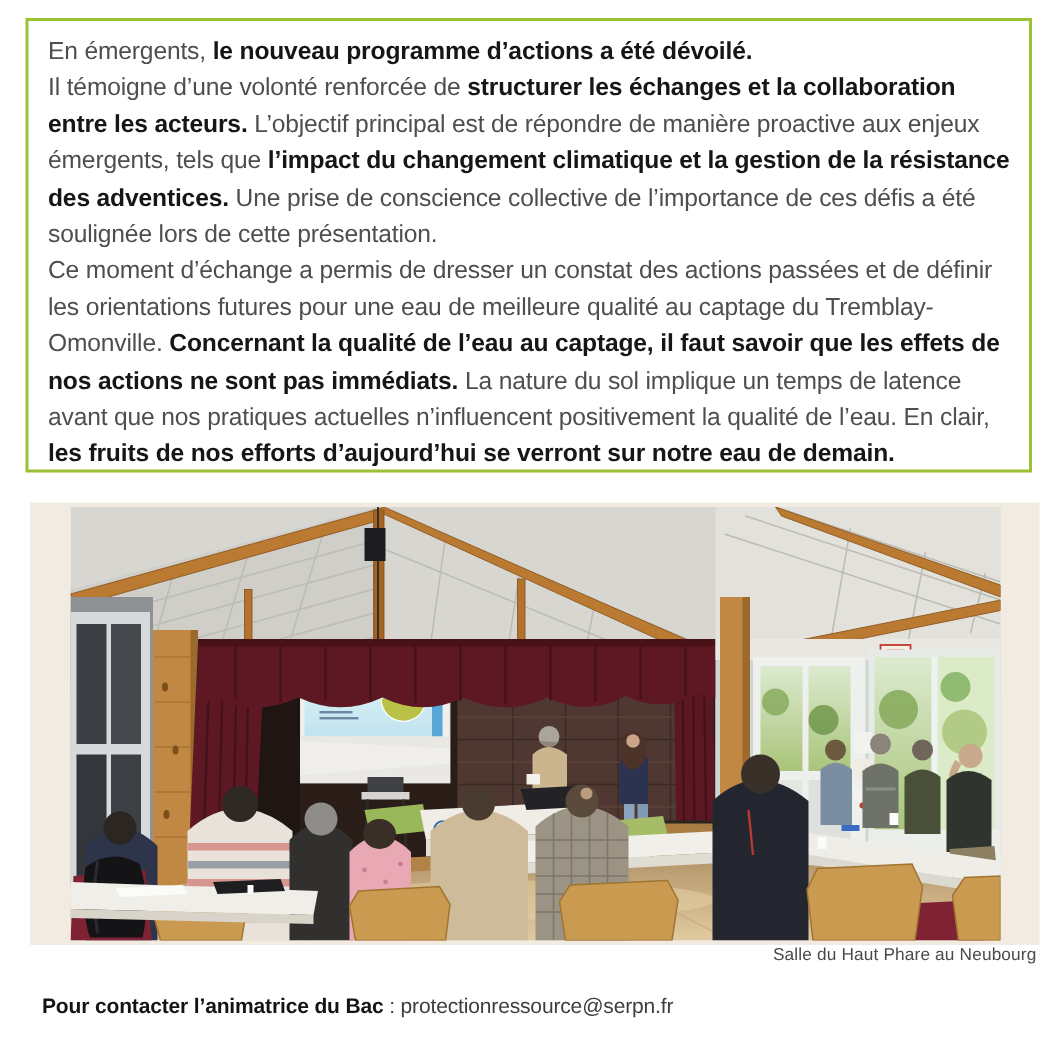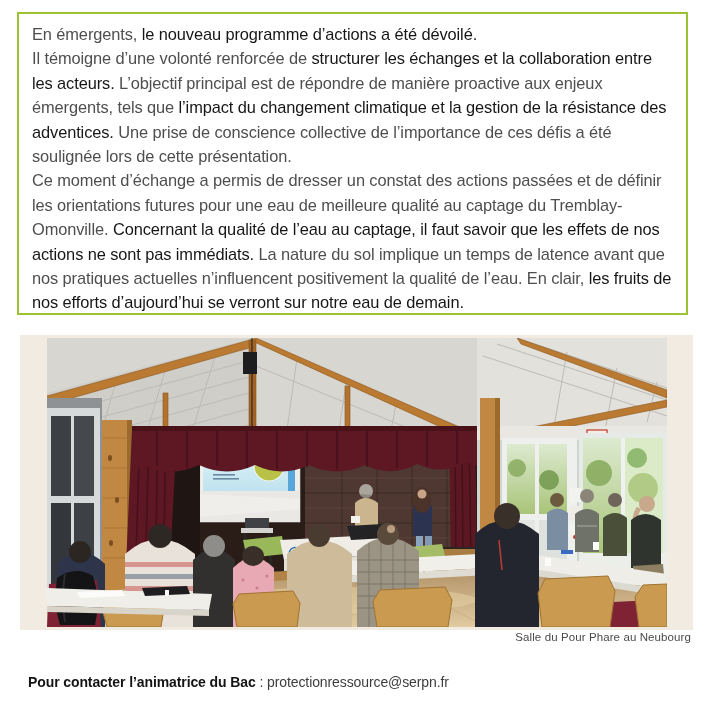--- a/index.html
+++ b/index.html
@@ -3,30 +3,30 @@
 <meta charset="utf-8">
 <style>
   html,body{margin:0;padding:0;background:#ffffff;}
   #page{position:relative;width:705px;height:705px;background:#ffffff;overflow:hidden;
         font-family:"Liberation Sans",sans-serif;}
 
   
   .intro-box{position:absolute;left:17px;top:12px;width:671px;height:303px;box-sizing:border-box;
              border:2.5px solid #9bc233;background:#ffffff;padding:8px 11px 0 13px;overflow:hidden;}
   .intro-box .para{font-size:16.4px;line-height:24.4px;color:#4e4e4e;letter-spacing:-0.1px;}
-  .intro-box .b{font-weight:normal;color:#161616;}
+  .intro-box .b{font-weight:bold;color:#161616;}
 
   
   .photo-frame{position:absolute;left:20px;top:335px;width:673px;height:295px;background:#f1ebe2;}
   .photo-frame svg{position:absolute;left:27px;top:3px;filter:blur(.45px) saturate(1.03);}
 
   .photo-caption{position:absolute;left:20px;top:631px;width:671px;text-align:right;
                  font-size:11.5px;color:#4a4a4a;letter-spacing:.1px;}
 
-  .contact-line{position:absolute;left:28px;top:662px;font-size:14px;color:#3d3d3d;letter-spacing:-0.1px;margin-top:12px;}
+  .contact-line{position:absolute;left:28px;top:662px;font-size:14px;color:#3d3d3d;letter-spacing:-0.1px;}
   .contact-line .lbl{font-weight:bold;color:#141414;}
 </style>
 </head>
 <body>
 
 <div id="page">
 
   <div class="intro-box">
       <div class="para"><span>En émergents, </span><span class="b">le nouveau programme d’actions a été dévoilé.</span></div>
       <div class="para"><span>Il témoigne d’une volonté renforcée de </span><span class="b">structurer les échanges et la collaboration entre les acteurs.</span><span> L’objectif principal est de répondre de manière proactive aux enjeux émergents, tels que </span><span class="b">l’impact du changement climatique et la gestion de la résistance des adventices.</span><span> Une prise de conscience collective de l’importance de ces défis a été soulignée lors de cette présentation.</span></div>
@@ -368,19 +368,19 @@
       </g>
 
       <polygon points="0,250 165,256 162,272 0,268" fill="#f0eee8"></polygon>
       <polygon points="0,268 162,272 162,278 0,274" fill="#d8d4ca"></polygon>
       <polygon points="30,254 75,252 78,258 33,260" fill="#fbfbf9"></polygon>
       <polygon points="95,250 140,248 143,256 98,258" fill="#1e1e20"></polygon>
       <rect x="118" y="252" width="4" height="6" fill="#fbfbf9"></rect>
     </svg>
   </div>
 
-  <div class="photo-caption">Salle du Pour Phare au Neubourg</div>
+  <div class="photo-caption">Salle du Haut Phare au Neubourg</div>
 
   <div class="contact-line">
     <span class="lbl">Pour contacter l’animatrice du Bac</span><span> : </span><span>protectionressource@serpn.fr</span>
   </div>
 
 </div>
 
 </body></html>

